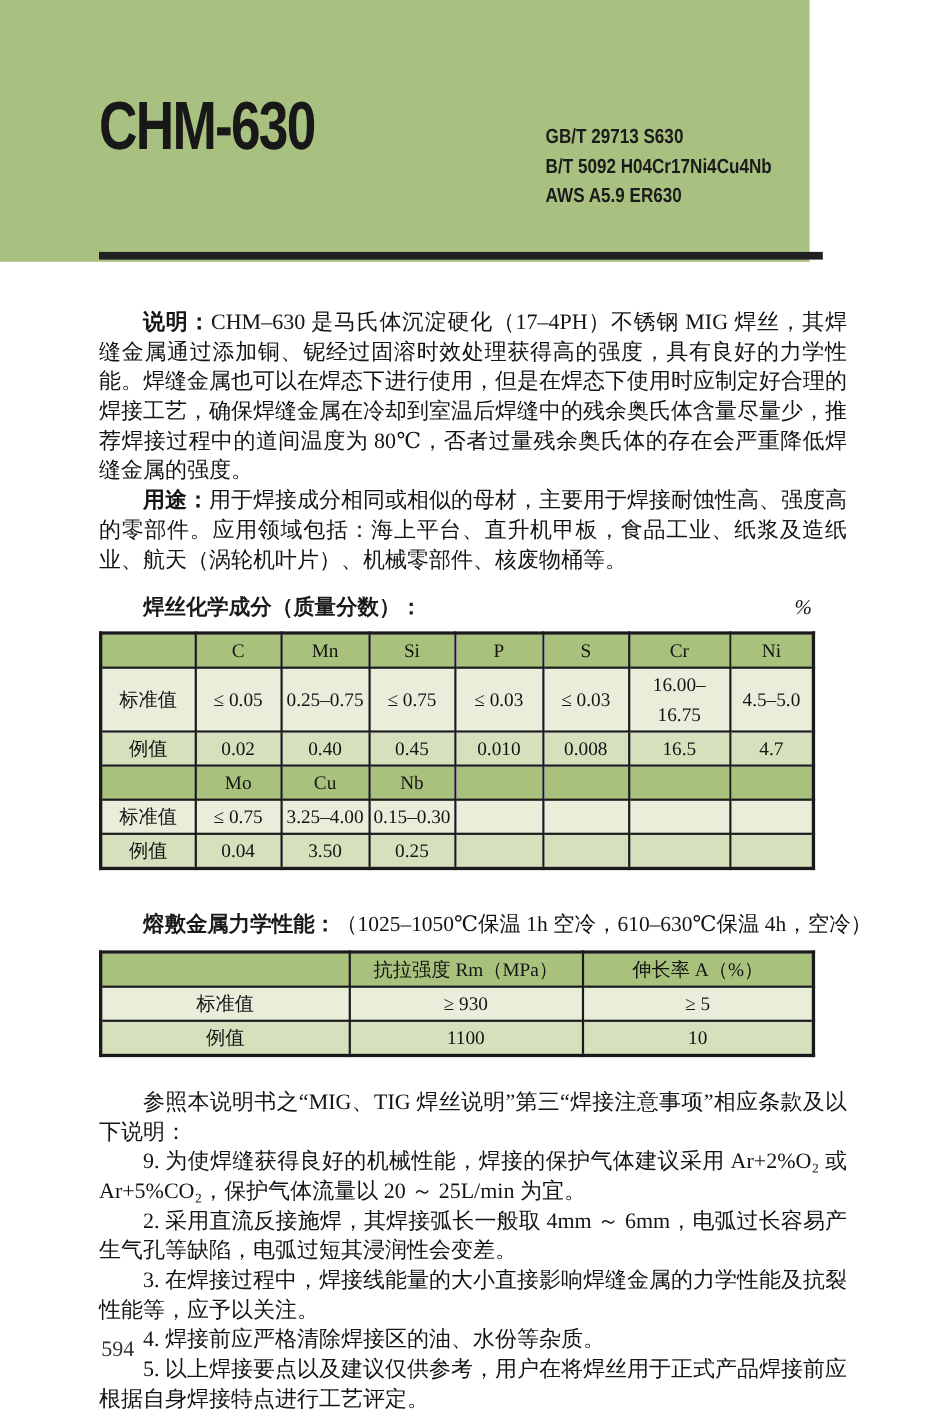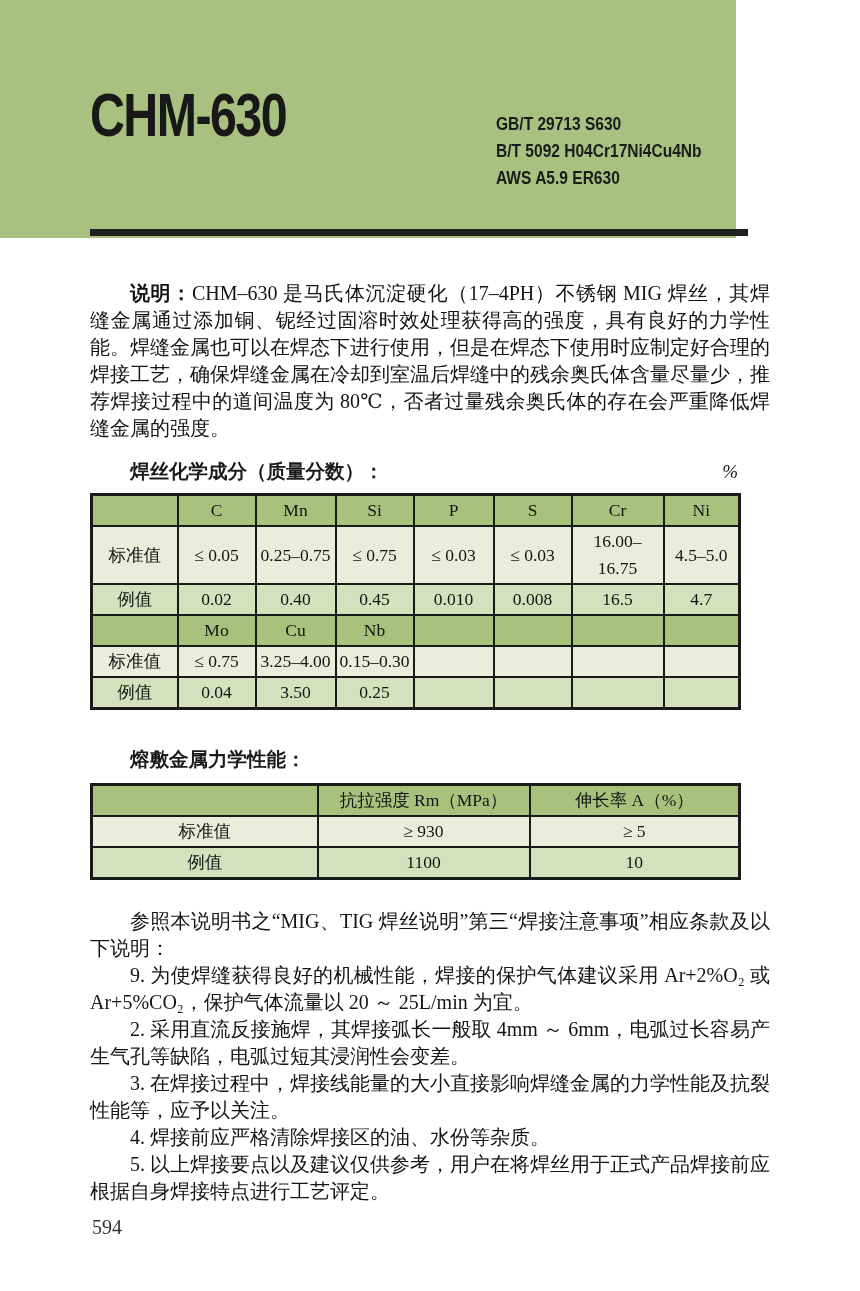--- a/index.html
+++ b/index.html
@@ -81,20 +81,21 @@
       <div>B/T 5092 H04Cr17Ni4Cu4Nb</div>
       <div>AWS A5.9 ER630</div>
     </div>
     <div class="banner-bar"></div>
   </header>
 
   <main class="content">
 
     <p class="body-par"><span class="lead">说明：</span><span>CHM–630 是马氏体沉淀硬化（17–4PH）不锈钢 MIG 焊丝，其焊缝金属通过添加铜、铌经过固溶时效处理获得高的强度，具有良好的力学性能。焊缝金属也可以在焊态下进行使用，但是在焊态下使用时应制定好合理的焊接工艺，确保焊缝金属在冷却到室温后焊缝中的残余奥氏体含量尽量少，推荐焊接过程中的道间温度为 80℃，否者过量残余奥氏体的存在会严重降低焊缝金属的强度。</span></p>
 
+    <p class="body-par"><span class="lead">用途：</span><span>用于焊接成分相同或相似的母材，主要用于焊接耐蚀性高、强度高的零部件。应用领域包括：海上平台、直升机甲板，食品工业、纸浆及造纸业、航天（涡轮机叶片）、机械零部件、核废物桶等。</span></p>
 
     <div class="sec-row">
       <span class="sec-title">焊丝化学成分（质量分数）：</span>
       <span class="sec-unit">%</span>
     </div>
 
     <table class="spec comp">
       <colgroup>
         <col style="width:86px">
           <col style="width:78px">
@@ -164,20 +165,21 @@
           <td></td>
           <td></td>
           <td></td>
           <td></td>
         </tr>
       </tbody>
     </table>
 
     <div class="sec-row mech">
       <span class="sec-title">熔敷金属力学性能：</span>
+      <span class="sec-cond">（1025–1050℃保温 1h 空冷，610–630℃保温 4h，空冷）</span>
     </div>
 
     <table class="spec mech">
       <colgroup>
         <col style="width:226px">
           <col style="width:212px">
           <col style="width:210px">
       </colgroup>
       <tbody>
         <tr class="hdr">

